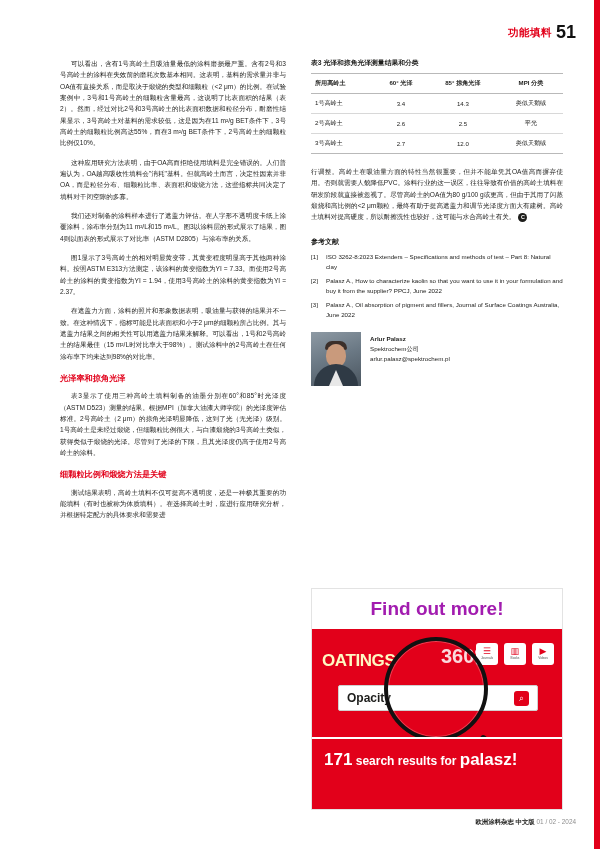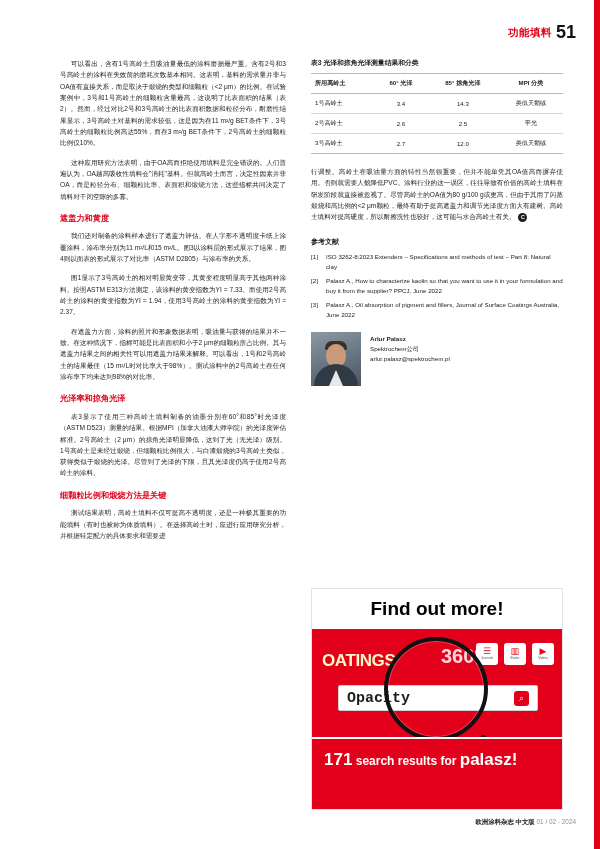--- a/index.html
+++ b/index.html
@@ -107,21 +107,21 @@
     background:#1d1d1b; color:#fff; font-size:5.4px; font-weight:bold;
     vertical-align:middle; margin-left:3px;
   }
 
   
   .ad {
     position:absolute; left:311px; top:588px; width:252px; height:222px;
     background:#ffffff; border:1px solid #e3e3e3; overflow:hidden;
   }
   .ad-top { height:40px; display:flex; align-items:center; justify-content:center; }
-  .ad-top-text { font-size:19px; font-weight:bold; color:#000000; }
+  .ad-top-text { font-size:19px; font-weight:bold; color:#a21caf; }
   .ad-mid {
     position:relative; height:108px; background:#e2001a; overflow:hidden;
   }
   .ad-brand {
     position:absolute; left:10px; top:22px;
     font-size:17px; font-weight:bold; color:#fef9c3; letter-spacing:-.4px;
   }
   .ad-360 {
     position:absolute; left:129px; top:16px; color:#ffffff;
     font-size:20px; font-weight:bold; opacity:.85;
@@ -134,21 +134,21 @@
     display:flex; flex-direction:column; align-items:center; justify-content:center;
     gap:1px;
   }
   .ad-iconbar .ic .glyph { font-size:9px; color:#e2001a; line-height:1; }
   .ad-iconbar .ic .cap { font-size:3.2px; color:#555; line-height:1; }
   .ad-search {
     position:absolute; left:26px; top:56px; width:200px; height:26px;
     background:#ffffff; border:1px solid #d0d0d0; border-radius:2px;
     display:flex; align-items:center; padding:0 8px;
   }
-  .ad-search .txt { font-size:15px; color:#1d1d1b; font-weight:bold;font-family:Liberation Mono, monospace; }
+  .ad-search .txt { font-size:12px; color:#1d1d1b; font-weight:bold; }
   .ad-search .mag {
     margin-left:auto; width:15px; height:15px; border-radius:3px;
     background:#e2001a; color:#fff; font-size:9px;
     display:flex; align-items:center; justify-content:center;
   }
   .ad-loupe {
     position:absolute; left:72px; top:8px; width:104px; height:104px;
     border-radius:50%; border:4px solid #111;
     box-shadow:0 0 0 1px rgba(255,255,255,.25) inset;
   }
@@ -186,21 +186,20 @@
 
   <div class="header">
     <span class="header-title">功能填料</span>
     <span class="header-page">51</span>
   </div>
 
   <div class="col-left">
     <p class="body indent">可以看出，含有1号高岭土且吸油量最低的涂料磨损最严重。含有2号和3号高岭土的涂料在失效前的磨耗次数基本相同。这表明，基料的需求量并非与OA值有直接关系，而是取决于煅烧的类型和细颗粒（&lt;2 μm）的比例。在试验案例中，3号和1号高岭土的细颗粒含量最高，这说明了比表面积的结果（表2）。然而，经过对比2号和3号高岭土的比表面积数据和粒径分布，耐磨性结果显示，3号高岭土对基料的需求较低，这是因为在11 m²/g BET条件下，3号高岭土的细颗粒比例高达55%，而在3 m²/g BET条件下，2号高岭土的细颗粒比例仅10%。</p>
     <p class="body indent">这种应用研究方法表明，由于OA高而拒绝使用填料是完全错误的。人们普遍认为，OA越高吸收性填料会"消耗"基料。但就高岭土而言，决定性因素并非OA，而是粒径分布、细颗粒比率、表面积和煅烧方法，这些指标共同决定了填料对干闭空隙的多寡。</p>
 
-    <h3 class="sub">遮盖力和黄度</h3>
     <p class="body indent">我们还对制备的涂料样本进行了遮盖力评估。在人字形不透明度卡纸上涂覆涂料，涂布率分别为11 m²/L和15 m²/L。图3以涂料层的形式展示了结果，图4则以面表的形式展示了对比率（ASTM D2805）与涂布率的关系。</p>
     <p class="body indent">图1显示了3号高岭土的相对明显黄变带，其黄变程度明显高于其他两种涂料。按照ASTM E313方法测定，该涂料的黄变指数为YI = 7.33。而使用2号高岭土的涂料的黄变指数为YI = 1.94，使用3号高岭土的涂料的黄变指数为YI = 2.37。</p>
     <p class="body indent">在遮盖力方面，涂料的照片和形象数据表明，吸油量与获得的结果并不一致。在这种情况下，指标可能是比表面积和小于2 μm的细颗粒所占比例。其与遮盖力结果之间的相关性可以用遮盖力结果来解释。可以看出，1号和2号高岭土的结果最佳（15 m²/L时对比率大于98%）。测试涂料中的2号高岭土在任何涂布率下均未达到98%的对比率。</p>
 
     <h3 class="sub">光泽率和掠角光泽</h3>
     <p class="body indent">表3显示了使用三种高岭土填料制备的油墨分别在60°和85°时光泽度（ASTM D523）测量的结果。根据MPI（加拿大油漆大师学院）的光泽度评估标准。2号高岭土（2 μm）的掠角光泽明显降低，这到了光（无光泽）级别。1号高岭土是未经过煅烧，但细颗粒比例很大，与白漆煅烧的3号高岭土类似，获得类似于煅烧的光泽。尽管到了光泽的下限，且其光泽度仍高于使用2号高岭土的涂料。</p>
 
     <h3 class="sub">细颗粒比例和煅烧方法是关键</h3>
     <p class="body indent">测试结果表明，高岭土填料不仅可提高不透明度，还是一种极其重要的功能填料（有时也被称为体质填料）。在选择高岭土时，应进行应用研究分析，并根据特定配方的具体要求和需要进</p>
   </div>

